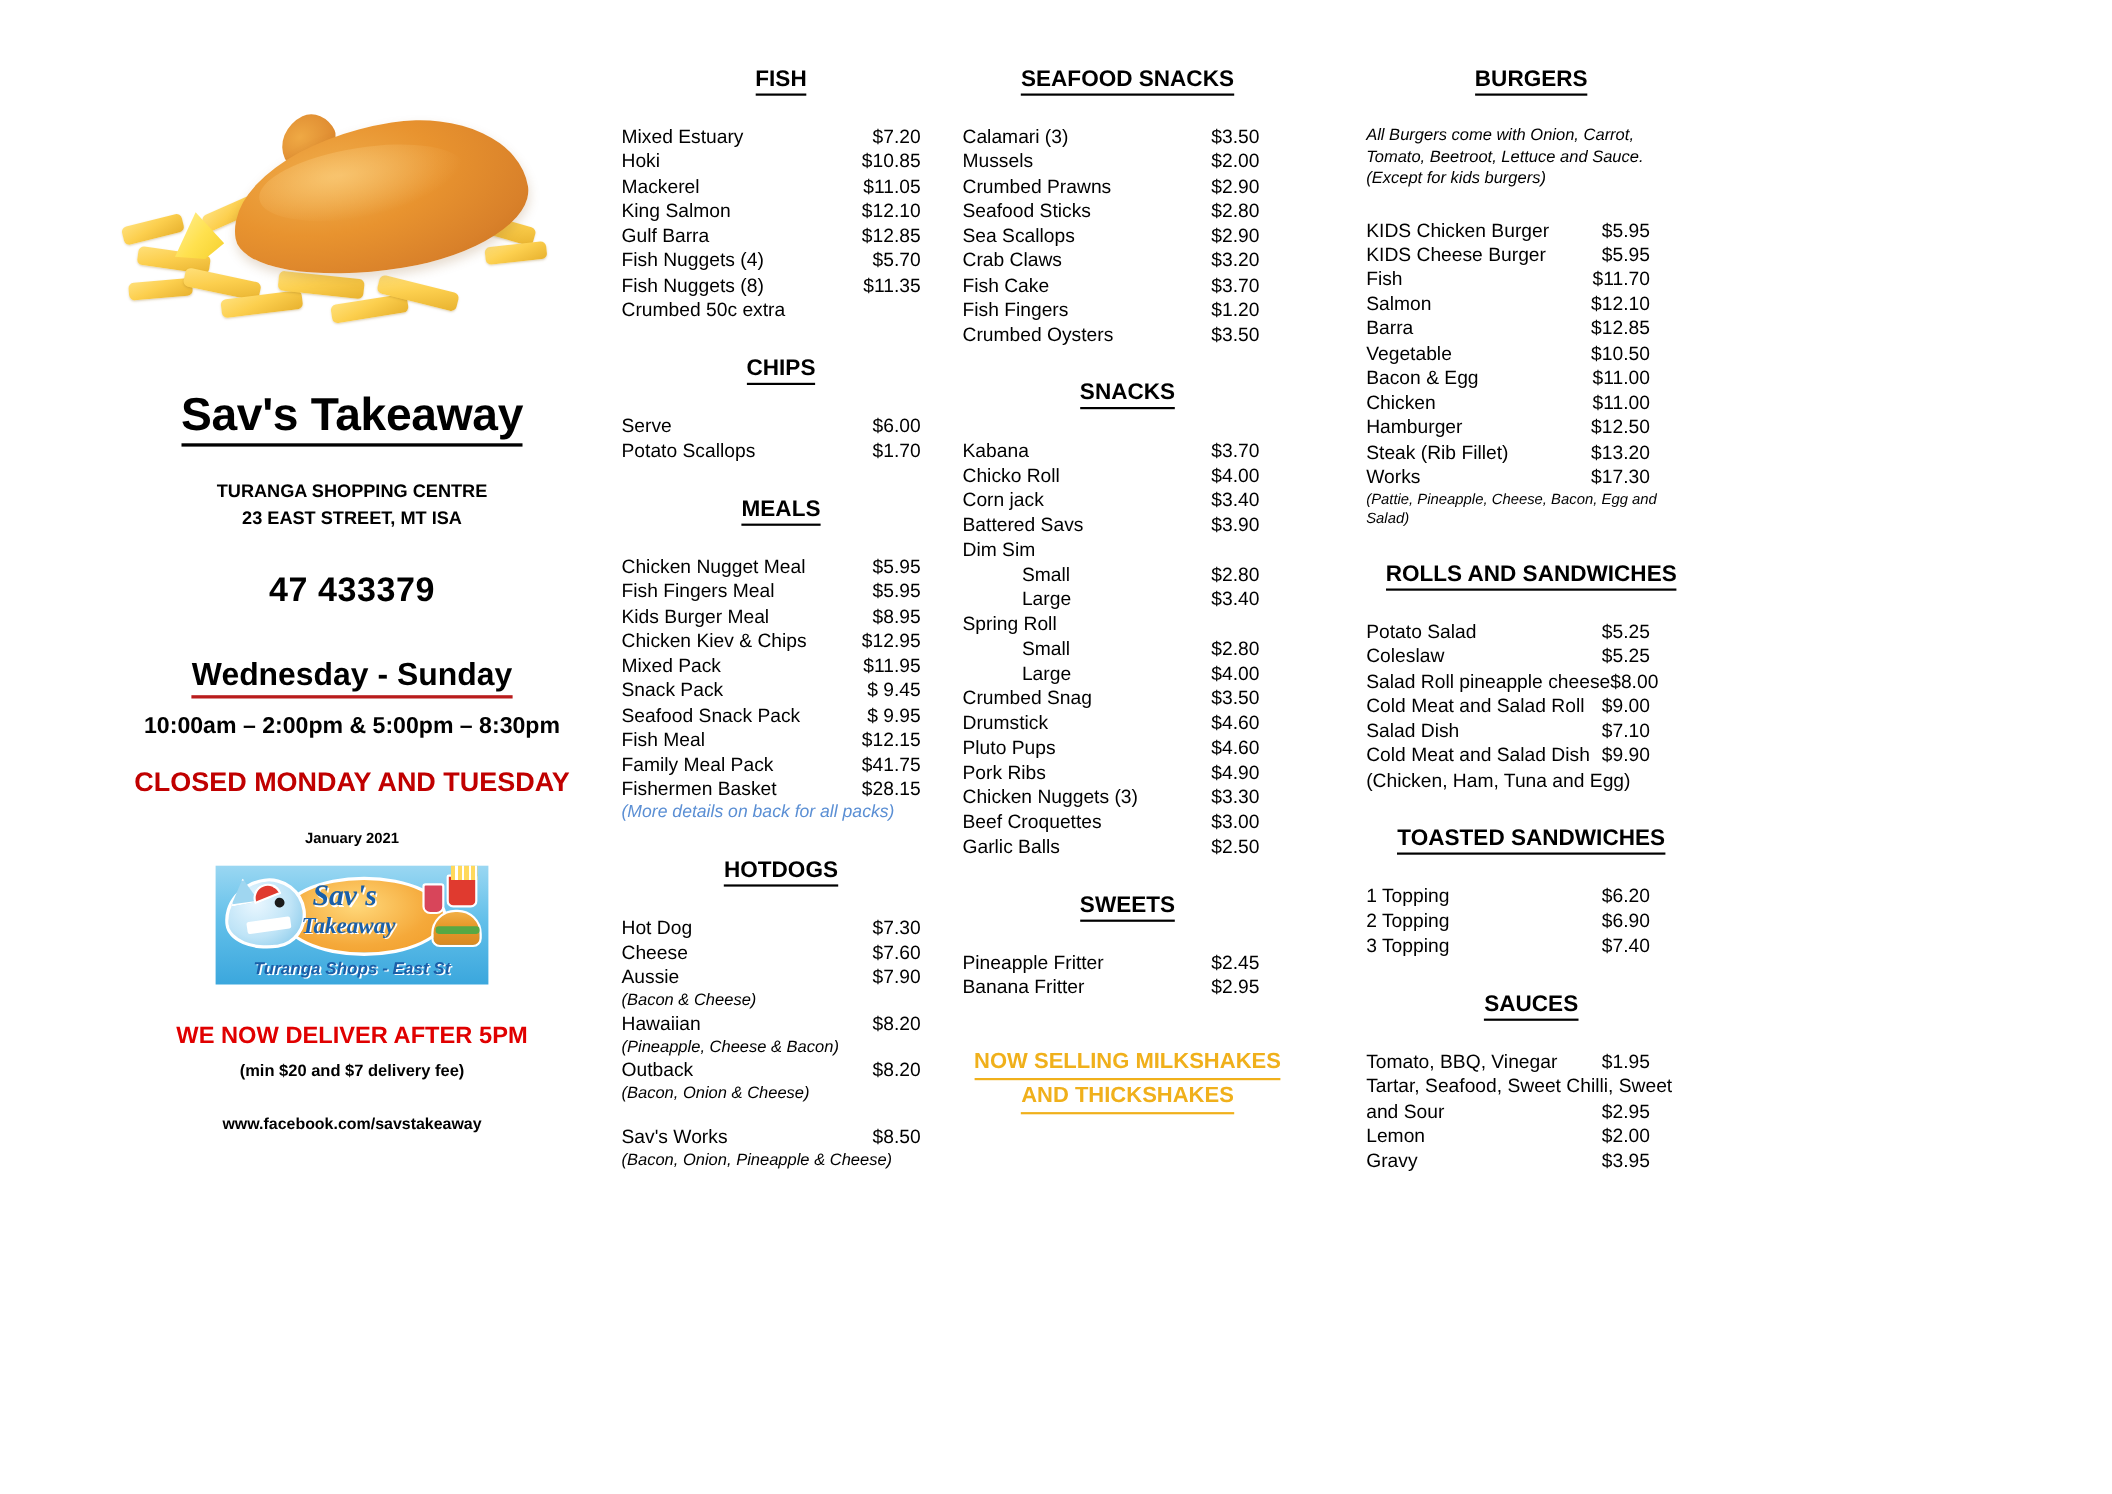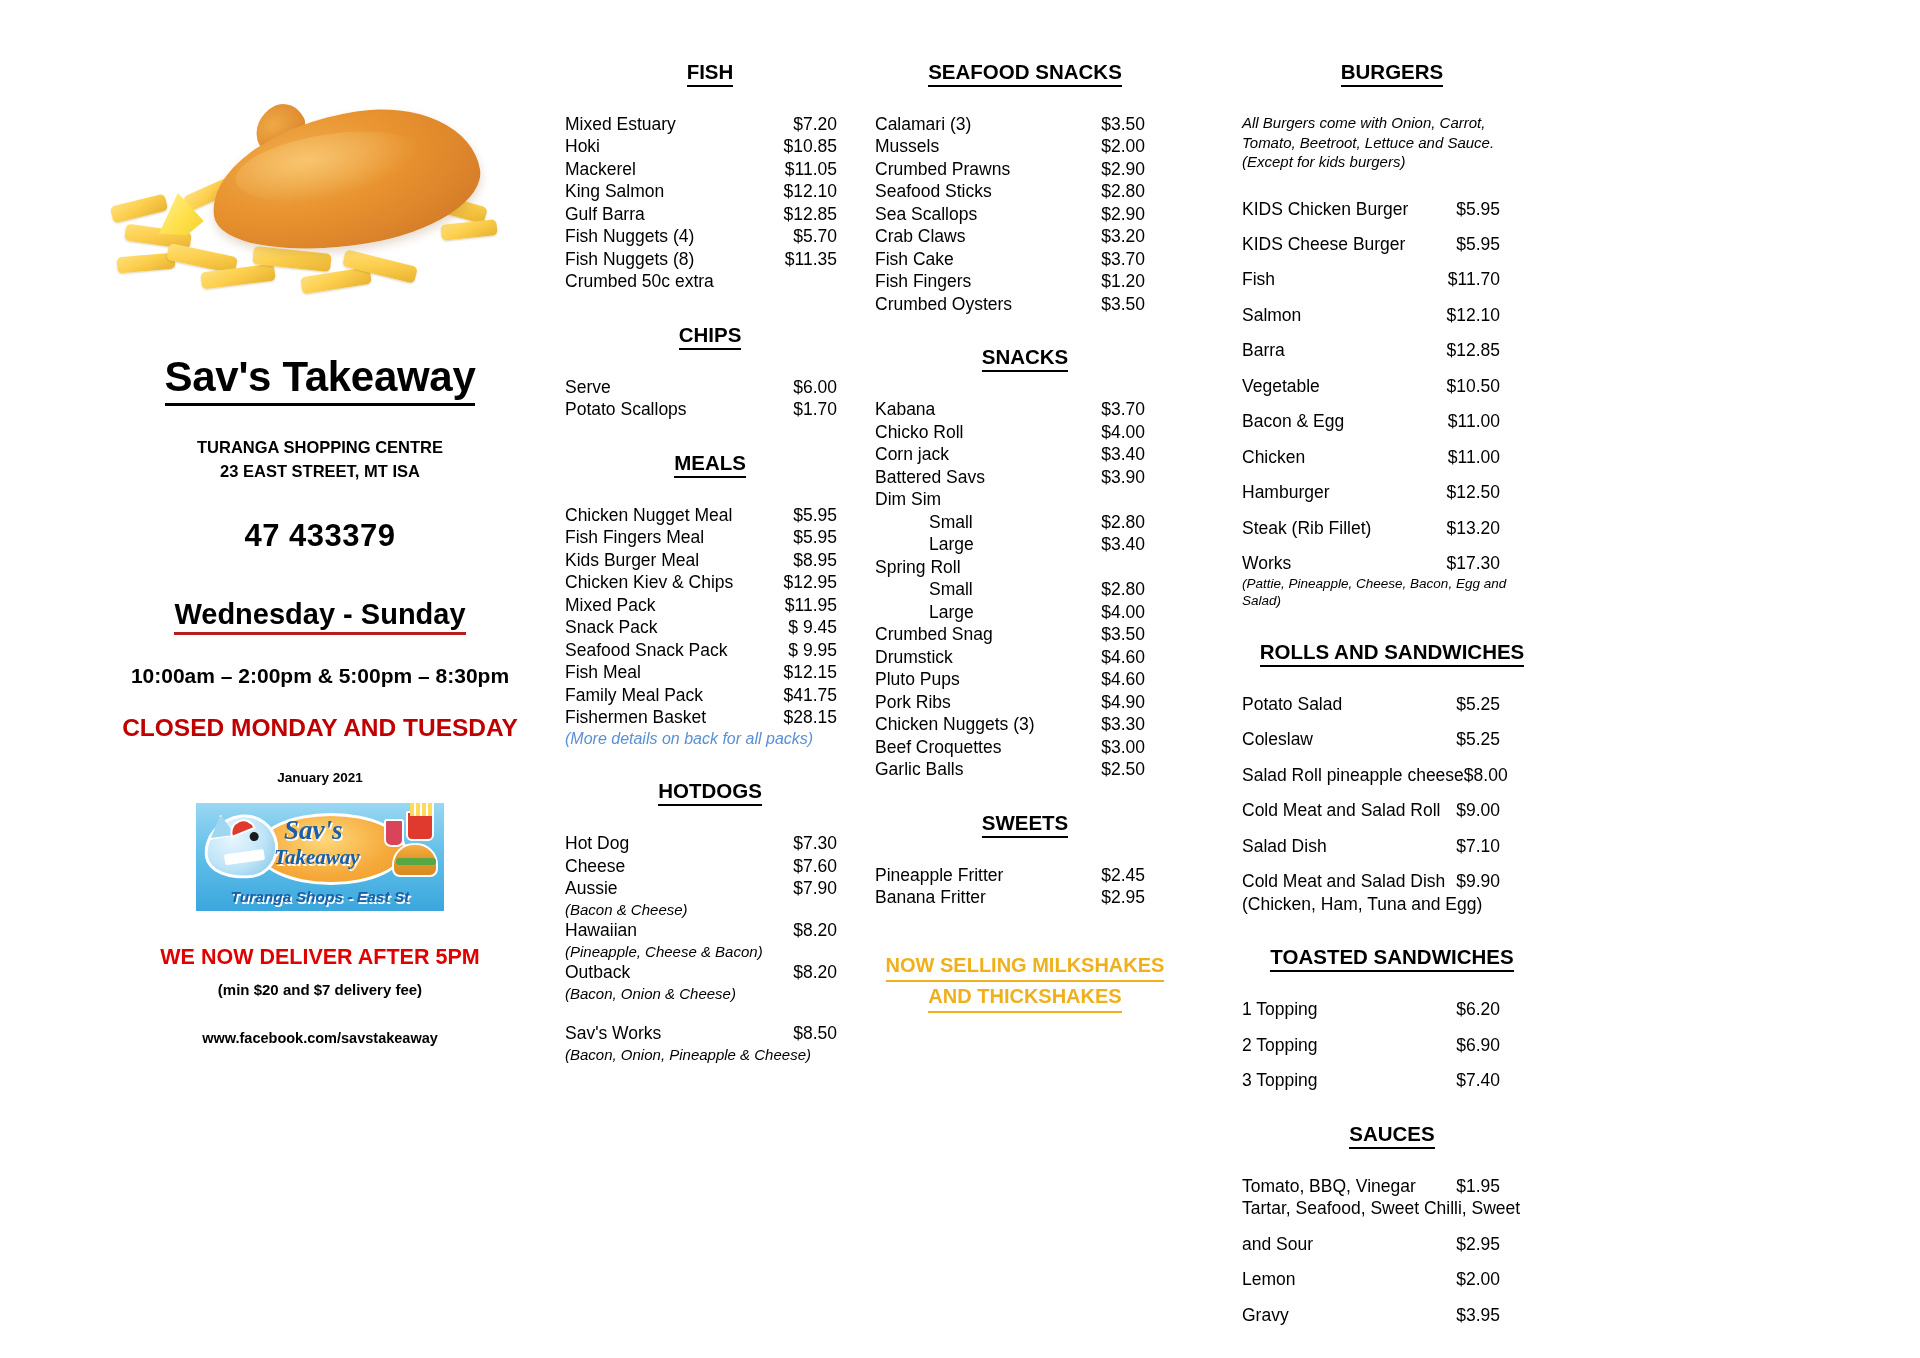--- a/index.html
+++ b/index.html
@@ -98,21 +98,21 @@
     font-size: 29px;
     font-weight: bold;
     display: inline-block;
     border-bottom: 3px solid #b91c1c;
     padding-bottom: 1px;
     margin-top: 44px;
   }
   .hours {
     font-size: 21px;
     font-weight: bold;
-    margin-top: 29px;
+    margin-top: 13px;
   }
   .closed {
     font-size: 24.5px;
     font-weight: bold;
     color: #c00000;
     margin-top: 26px;
   }
   .issued {
     font-size: 13.5px;
     font-weight: bold;
@@ -285,21 +285,21 @@
     margin-top: 42px;
   }
   .promo span {
     border-bottom: 2.5px solid #f0b01b;
     display: inline-block;
   }
 
   
   .col-2 .row { width: 272px; }
   .col-3 .row { width: 270px; }
-  .col-4 .row { width: 258px; margin-top: 13px; }
+  .col-4 .row { width: 258px; }
   .col-4 .row.wide { width: 258px; }
 </style>
 </head>
 <body>
 
 <div class="page">
 
   <div class="left-col">
 
     <div class="fish-photo">

